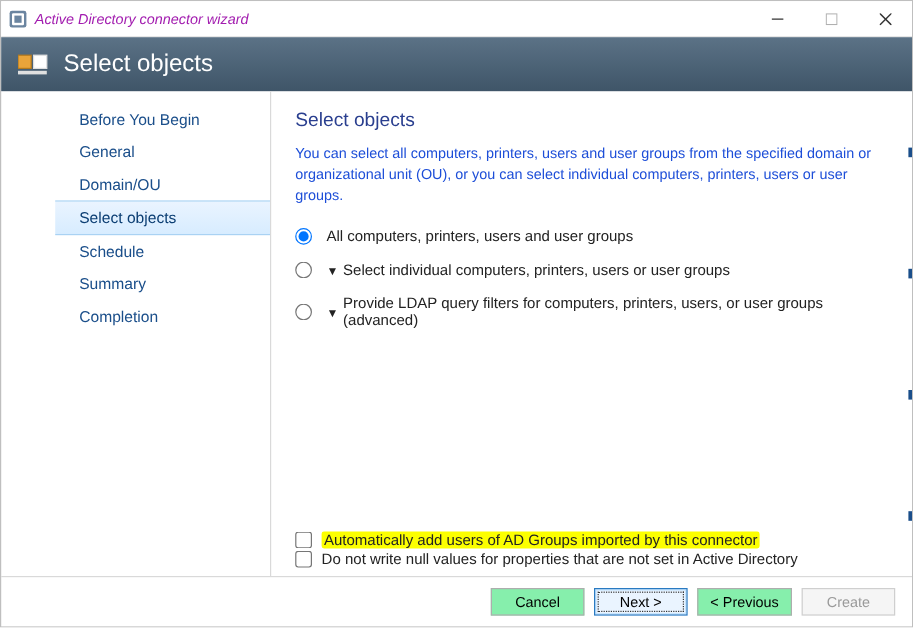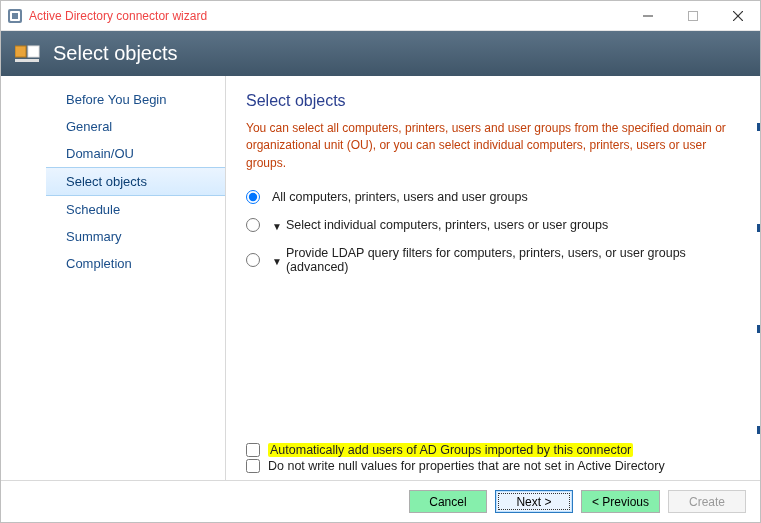--- a/index.html
+++ b/index.html
@@ -3,38 +3,38 @@
 <meta charset="utf-8">
 <style>
   * { box-sizing: border-box; margin: 0; padding: 0; font-family: "Segoe UI", Tahoma, sans-serif; }
   html, body { width: 761px; height: 523px; overflow: hidden; background: #fff; }
 
   .window { width: 761px; height: 523px; border: 1px solid #bfbfbf; display: flex; flex-direction: column; background: #fff; position: relative; }
 
   .titlebar { height: 30px; display: flex; align-items: center; justify-content: space-between; padding: 0 0 0 6px; background: #fff; border-bottom: 1px solid #e6e6e6; }
   .titlebar-left { display: flex; align-items: center; gap: 6px; }
   .app-icon { width: 16px; height: 16px; }
-  .titlebar-title { font-size: 12px; color: #ef4444; }
+  .titlebar-title { font-size: 12px; color: #a21caf; font-style: italic; }
   .win-controls { display: flex; height: 100%; }
   .win-btn { width: 45px; height: 100%; display: flex; align-items: center; justify-content: center; color: #333; cursor: default; }
   .win-btn.disabled { color: #b0b0b0; }
   .win-btn svg { display:block; }
 
   .banner { height: 45px; background: linear-gradient(to bottom, #5b7286 0%, #3f5568 100%); display: flex; align-items: center; padding-left: 14px; gap: 10px; }
   .banner-icon { width: 28px; height: 22px; }
   .banner-title { color: #fff; font-size: 20px; font-weight: 300; }
 
   .body { flex: 1; display: flex; min-height: 0; }
   .sidebar { width: 180px; border-right: 1px solid #d9d9d9; padding-top: 10px; margin-left: 45px; }
   .nav-item { font-size: 13px; color: #1a4e8a; padding: 6px 14px 6px 20px; cursor: pointer; }
   .nav-item.selected { background: linear-gradient(to bottom,#eaf4ff,#d7ecff); border-top: 1px solid #a9d2f3; border-bottom: 1px solid #a9d2f3; color: #0b3e73; }
 
   .content { flex: 1; display: flex; flex-direction: column; padding: 16px 14px 0 20px; min-height: 0; }
   .content-title { color: #2a3f8f; font-size: 16px; font-weight: 400; margin-bottom: 10px; }
-  .content-desc { font-size: 12px; color: #c2410c; line-height: 1.45; margin-bottom: 18px; }
+  .content-desc { font-size: 12px; color: #1d4ed8; line-height: 1.45; margin-bottom: 18px; }
 
   .radio-group { display: flex; flex-direction: column; gap: 14px; }
   .radio-row { display: flex; align-items: center; gap: 12px; font-size: 12.5px; color: #222; }
   .radio { width: 14px; height: 14px; flex:0 0 14px; }
   .chev { display:inline-block; margin-right: 4px; font-size: 10px; transform: translateY(1px); color:#222;}
   .radio-label { display: inline-flex; align-items: center; }
 
   .spacer { flex: 1; }
 
   .checks { margin-bottom: 6px; }

